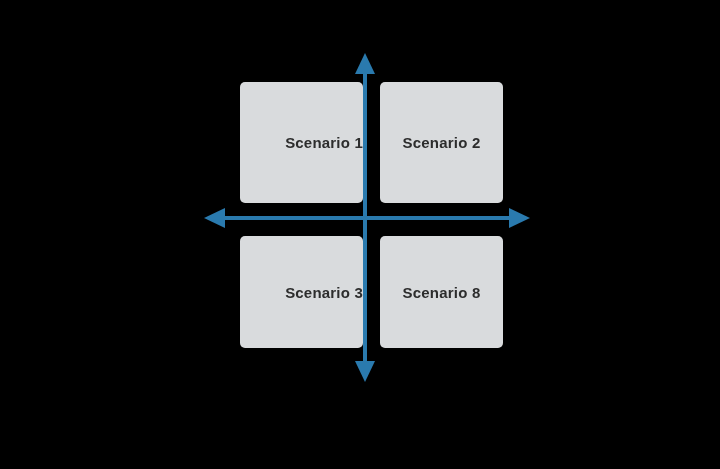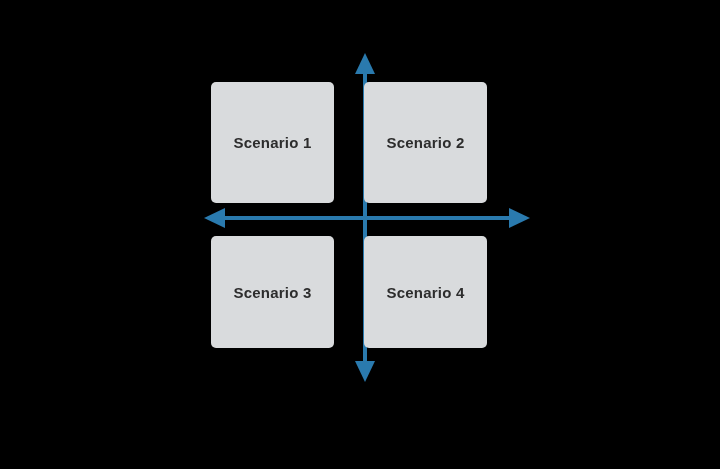--- a/index.html
+++ b/index.html
@@ -42,22 +42,22 @@
     display: flex;
     align-items: center;
     justify-content: center;
     color: var(--box-text, #2d2d2d);
     font-size: 15px;
     font-weight: bold;
     letter-spacing: 0.2px;
   }
   .row-top { top: 82px; height: 121px; }
   .row-bottom { top: 236px; height: 112px; }
-  .col-left { left: 211px; }
-  .col-right { left: 364px; }
+  .col-left { left: 240px; justify-content: flex-end; }
+  .col-right { left: 380px; }
 </style>
 </head>
 <body>
 
 <div class="stage">
 
   <svg class="axes-svg" viewBox="0 0 720 469" xmlns="http://www.w3.org/2000/svg" aria-hidden="true">
 
     <line class="axis-line" x1="365" y1="71" x2="365" y2="364"></line>
 
@@ -78,16 +78,16 @@
 
   <div class="qbox row-top col-right">
     <span>Scenario 2</span>
   </div>
 
   <div class="qbox row-bottom col-left">
     <span>Scenario 3</span>
   </div>
 
   <div class="qbox row-bottom col-right">
-    <span>Scenario 4</span>
+    <span>Scenario 8</span>
   </div>
 
 </div>
 
 </body></html>

